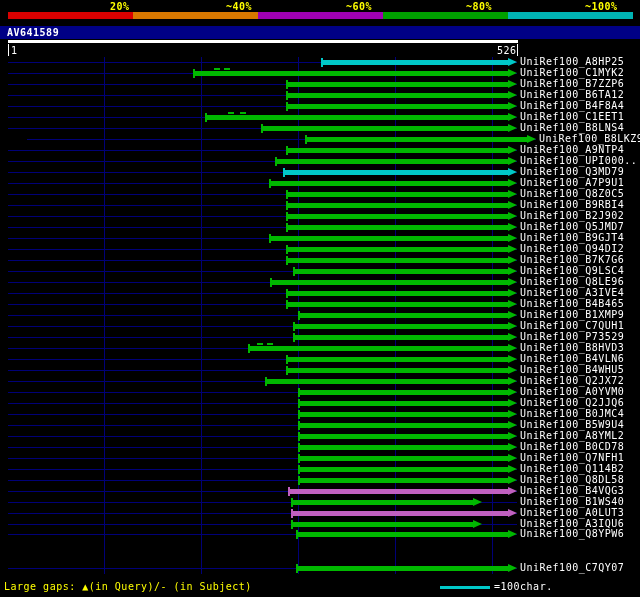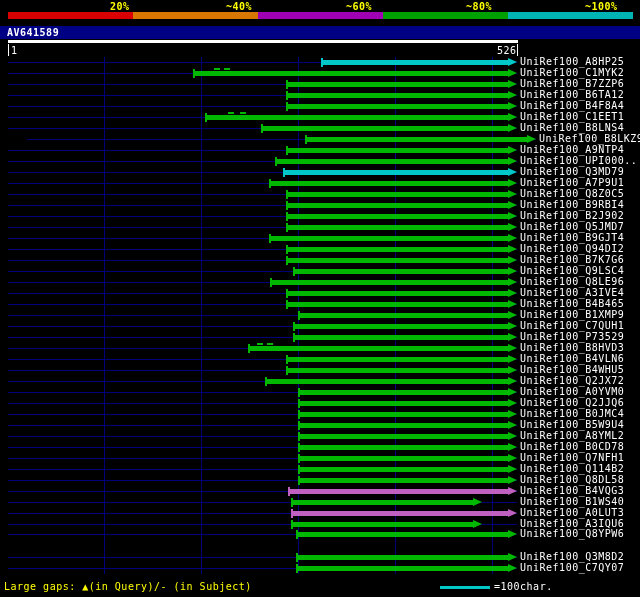--- a/index.html
+++ b/index.html
@@ -367,27 +367,20 @@
         <div style="position: absolute; left: 473.1px; top: 1px; width: 0px; height: 0px; border-top: 4px solid transparent; border-bottom: 4px solid transparent; border-left: 9px solid rgb(0, 184, 0);"></div>
         <div class="hitlabel" style="">UniRef100_A3IQU6</div>
       </div>
       <div style="position: absolute; left: 0px; top: 472px; width: 640px; height: 11px;">
         <div style="position: absolute; left: 8px; top: 5px; width: 509px; height: 1px; background: rgb(0, 0, 120);"></div>
         <div style="position: absolute; left: 296.9px; top: 3px; width: 211.1px; height: 5px; background: rgb(0, 184, 0);"></div>
         <div style="position: absolute; left: 295.9px; top: 1px; width: 2px; height: 9px; background: rgb(0, 184, 0);"></div>
         <div style="position: absolute; left: 508px; top: 1px; width: 0px; height: 0px; border-top: 4px solid transparent; border-bottom: 4px solid transparent; border-left: 9px solid rgb(0, 184, 0);"></div>
         <div class="hitlabel" style="">UniRef100_Q8YPW6</div>
       </div>
-      <div style="position: absolute; left: 0px; top: 495px; width: 640px; height: 11px;">
-        <div style="position: absolute; left: 8px; top: 5px; width: 509px; height: 1px; background: rgb(0, 0, 120);"></div>
-        <div style="position: absolute; left: 296.9px; top: 3px; width: 211.1px; height: 5px; background: rgb(0, 184, 0);"></div>
-        <div style="position: absolute; left: 295.9px; top: 1px; width: 2px; height: 9px; background: rgb(0, 184, 0);"></div>
-        <div style="position: absolute; left: 508px; top: 1px; width: 0px; height: 0px; border-top: 4px solid transparent; border-bottom: 4px solid transparent; border-left: 9px solid rgb(0, 184, 0);"></div>
-        <div class="hitlabel" style="">UniRef100_Q3M8D2</div>
-      </div>
       <div style="position: absolute; left: 0px; top: 506px; width: 640px; height: 11px;">
         <div style="position: absolute; left: 8px; top: 5px; width: 509px; height: 1px; background: rgb(0, 0, 120);"></div>
         <div style="position: absolute; left: 296.9px; top: 3px; width: 211.1px; height: 5px; background: rgb(0, 184, 0);"></div>
         <div style="position: absolute; left: 295.9px; top: 1px; width: 2px; height: 9px; background: rgb(0, 184, 0);"></div>
         <div style="position: absolute; left: 508px; top: 1px; width: 0px; height: 0px; border-top: 4px solid transparent; border-bottom: 4px solid transparent; border-left: 9px solid rgb(0, 184, 0);"></div>
         <div class="hitlabel" style="">UniRef100_C7QY07</div>
       </div>
     </div>
 
   <div class="footer">

